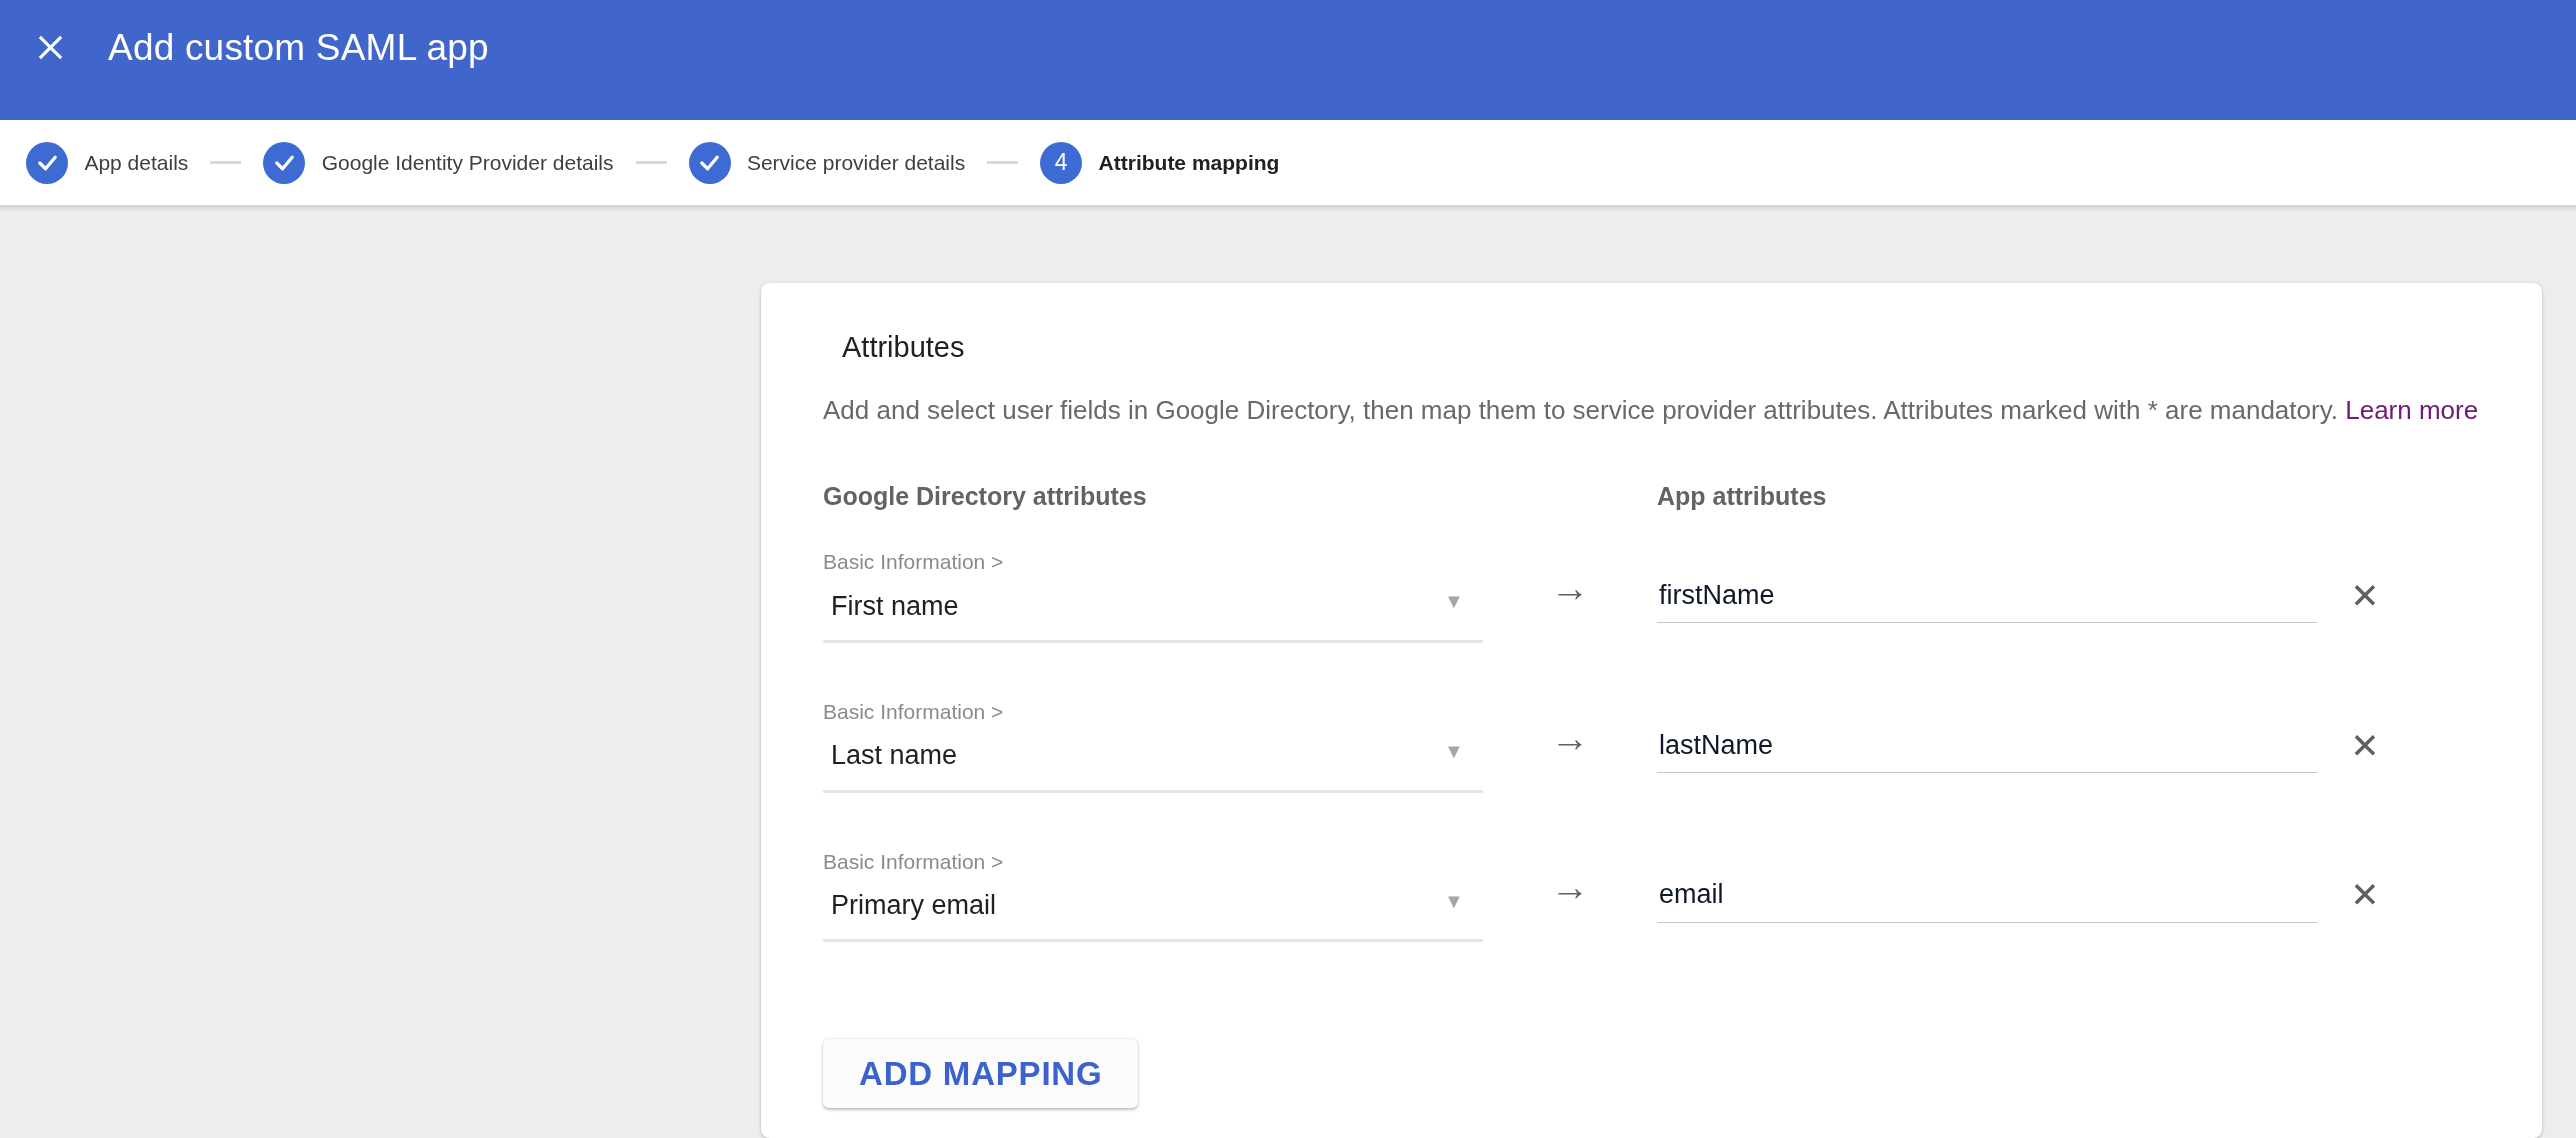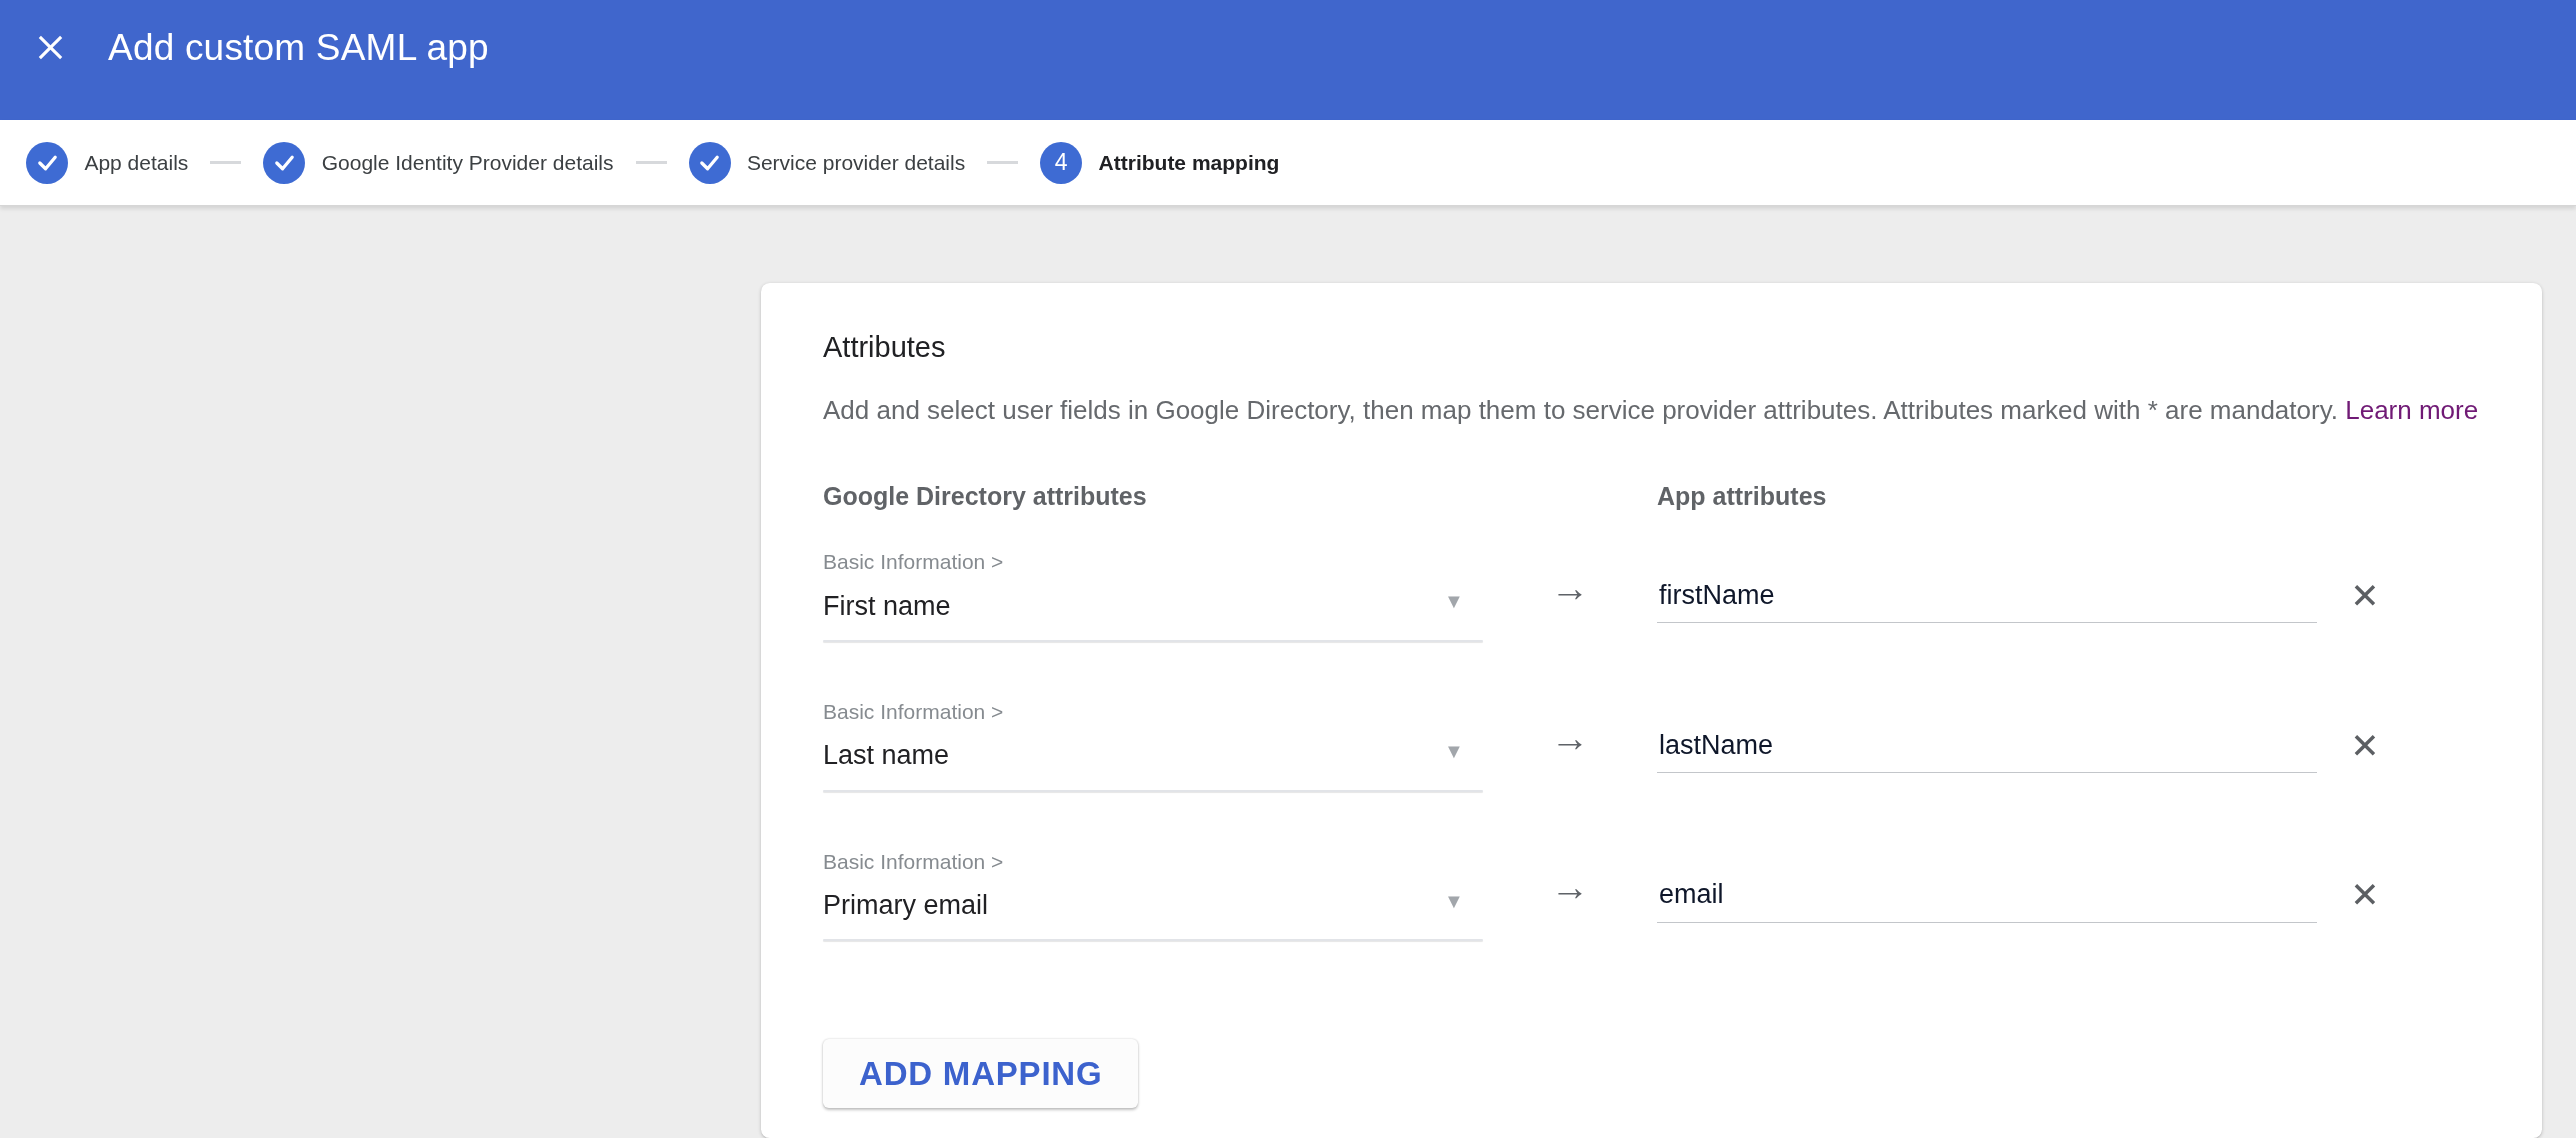--- a/index.html
+++ b/index.html
@@ -85,20 +85,21 @@
     border-radius:8.7px;
     box-shadow:0 1px 3.9px rgba(0,0,0,0.20), 0 1px 1px rgba(0,0,0,0.08);
     padding:48px 129px 0 62px;
     overflow:hidden;
   }
   .card-heading {
     font-size:29px;
     font-weight:500;
     color:#202124;
     margin-bottom:31px;
+    margin-left:19px;
   }
   .card-desc {
     font-size:26px;
     color:#66696d;
     margin-bottom:56px;
     white-space:nowrap;
   }
   .learn-more {
     color:#701a75;
     text-decoration:none;
@@ -124,20 +125,21 @@
   .dir-category {
     font-size:21px;
     color:#868b90;
     line-height:27px;
   }
   .dir-value-line {
     display:flex;
     align-items:flex-start;
     justify-content:space-between;
     padding-top:13.5px;
+    margin-left:8px;
   }
   .dir-value {
     font-size:27px;
     color:#212124;
     line-height:35px;
   }
   .dropdown-arrow {
     font-size:20px;
     color:#a2a6ab;
     margin-right:19.3px;

